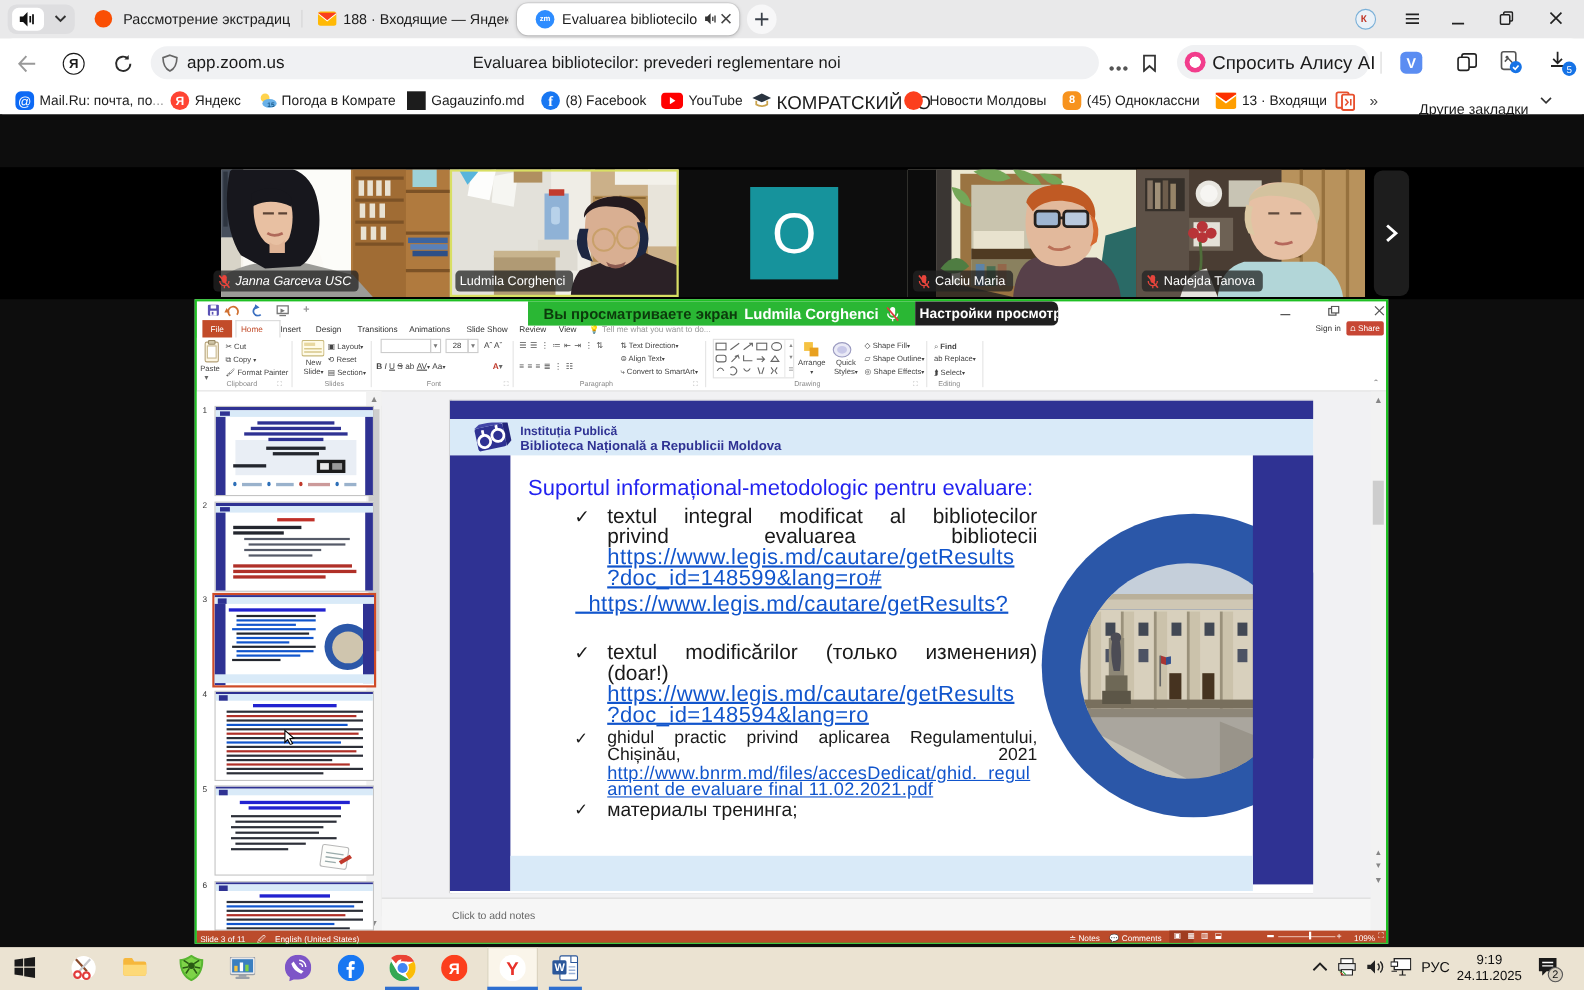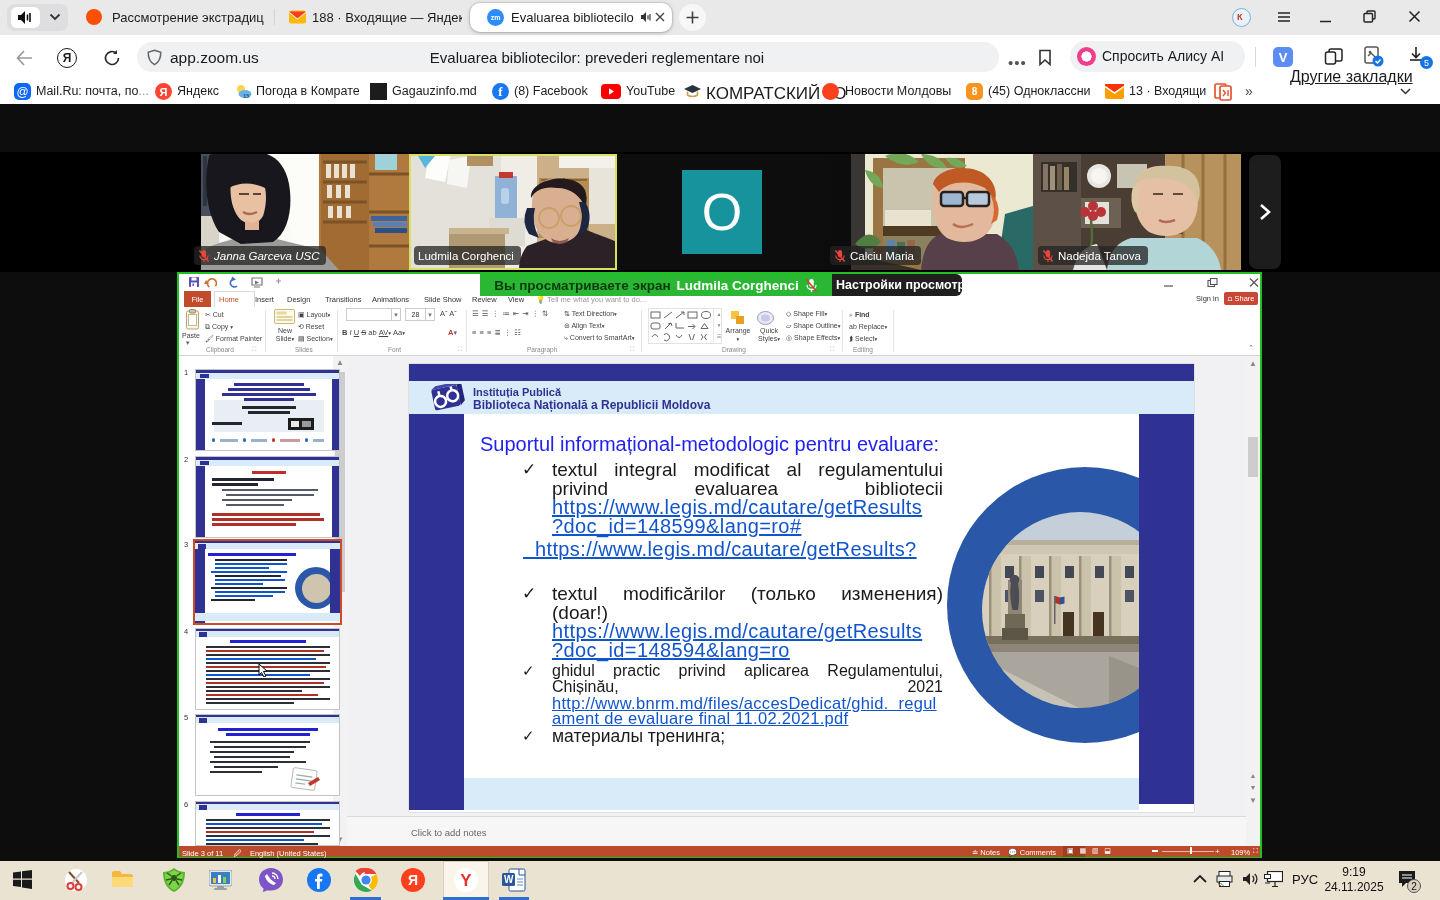--- a/index.html
+++ b/index.html
@@ -83,21 +83,21 @@
       <path d="M7.5 1.2 13.8 3.4c0 5-1.5 9.6-6.3 12.2C2.7 13 1.2 8.4 1.2 3.4z" fill="none" stroke="#666" stroke-width="1.5"></path>
     </svg>
   <div class="abs" style="left:170px;top:49px;font-size:15.5px;color:#1a1a1a;">app.zoom.us</div>
   <div class="abs" style="left:300px;top:49px;width:594px;text-align:center;font-size:15px;color:#1a1a1a;">Evaluarea bibliotecilor: prevederi reglementare noi</div>
   <div class="abs" style="left:1008px;top:54px;font-size:15px;color:#555;letter-spacing:1px;">•••</div>
   <svg class="abs" style="left:1038px;top:49px;" width="14" height="17" viewBox="0 0 14 17">
       <path d="M2 1.5h10v14L7 11l-5 4.5z" fill="none" stroke="#333" stroke-width="1.6"></path>
     </svg>
   <div class="abs" style="left:1070px;top:41px;width:175px;height:31px;background:#f0f1f3;border-radius:16px;"></div>
   <div class="abs" style="left:1077px;top:47px;width:19px;height:19px;border-radius:50%;background:radial-gradient(circle, #fff 0 36%, #f23d8c 40% 100%);"></div>
-  <div class="abs" style="left:1102px;top:48px;font-size:14px;color:#1a1a1a;">Спросить Алису AI</div>
+  <div class="abs" style="left:1102px;top:48px;font-size:17px;color:#1a1a1a;">Спросить Алису AI</div>
   <div class="abs" style="left:1255px;top:47px;width:1px;height:20px;background:#d8d8d8;"></div>
   <div class="abs" style="left:1273px;top:47px;width:20px;height:20px;border-radius:5px;background:#5b8df2;color:#fff;font-size:13px;font-weight:bold;display:flex;align-items:center;justify-content:center;">V</div>
   <svg class="abs" style="left:1324px;top:48px;" width="19" height="18" viewBox="0 0 19 18">
       <rect x="1.5" y="4" width="10" height="12" rx="2" fill="none" stroke="#222" stroke-width="1.5"></rect>
       <path d="M5 4V3a2 2 0 0 1 2-2h9a2 2 0 0 1 2 2v8a2 2 0 0 1-2 2h-4.5" fill="none" stroke="#222" stroke-width="1.5"></path>
     </svg>
   <svg class="abs" style="left:1363px;top:46px;" width="22" height="22" viewBox="0 0 22 22">
       <rect x="2" y="1" width="13" height="16" rx="2" fill="none" stroke="#555" stroke-width="1.5"></rect>
       <path d="M5 10l3-3 4 4" stroke="#555" stroke-width="1.4" fill="none"></path>
       <circle cx="7" cy="6" r="1.3" fill="#555"></circle>
@@ -144,21 +144,21 @@
       <path d="M0.5 2.5 9.5 9 18.5 2.5" stroke="#fff" stroke-width="1.6" fill="none"></path>
       <path d="M0 1.5 9.5 8 19 1.5 19 0 0 0z" fill="#fc3000"></path>
     </svg>
   <div class="abs" style="left:1129px;top:84px;font-size:12.5px;color:#1c1c1c;">13 · Входящи</div>
   <svg class="abs" style="left:1213px;top:82px;" width="20" height="19" viewBox="0 0 20 19">
       <rect x="2" y="2" width="11" height="14" rx="1.5" fill="none" stroke="#e8502e" stroke-width="1.7"></rect>
       <rect x="7" y="4" width="11" height="14" rx="1.5" fill="#fff" stroke="#e8502e" stroke-width="1.7"></rect>
       <path d="M10 8l2.5 3-2.5 3M15 8v6" stroke="#e8502e" stroke-width="1.4" fill="none"></path>
     </svg>
   <div class="abs" style="left:1245px;top:83px;font-size:14px;color:#444;">»</div>
-  <div class="abs" style="left:1290px;top:68px;font-size:16px;color:#1c1c1c;text-decoration:underline;">Другие закладки</div>
+  <div class="abs" style="left:1290px;top:92px;font-size:13px;color:#1c1c1c;text-decoration:underline;">Другие закладки</div>
   <svg class="abs" style="left:1400px;top:88px;" width="11" height="7" viewBox="0 0 11 7">
       <path d="M1 1l4.5 4.5L10 1" stroke="#333" stroke-width="1.5" fill="none"></path>
     </svg>
 
   <div class="abs" style="left:0;top:104px;width:1440px;height:757px;background:#0d0d0d;"></div>
   <div class="abs" style="left:0;top:152px;width:1440px;height:120px;background:#000;"></div>
 
   <svg class="abs" style="left:201px;top:154px;" width="208" height="116" viewBox="0 0 208 116">
     <rect width="208" height="116" fill="#f6f3ec"></rect>
     <rect x="0" y="0" width="18" height="62" fill="#474f5c"></rect>
@@ -695,21 +695,21 @@
     <div class="abs" style="left:64px;top:34px;font-size:12px;font-weight:bold;color:#2f3293;">Biblioteca Națională a Republicii Moldova</div>
 
     <div class="abs" style="left:71px;top:69px;font-size:20px;color:#2222f0;white-space:nowrap;">Suportul informațional-metodologic pentru evaluare:</div>
     <div id="slidetext" style="position:absolute;left:0;top:0;width:785px;height:448px;font-size:19px;color:#1a1a1a;">
       <div class="abs" style="left:113px;top:95px;font-size:17px;">✓</div>
       <div class="abs" style="left:143px;top:95px;width:391px;display:flex;justify-content:space-between;">
           <span>textul</span>
           <span>integral</span>
           <span>modificat</span>
           <span>al</span>
-          <span>regulamentului</span>
+          <span>bibliotecilor</span>
         </div>
       <div class="abs" style="left:143px;top:114px;width:391px;display:flex;justify-content:space-between;">
           <span>privind</span>
           <span>evaluarea</span>
           <span>bibliotecii</span>
         </div>
       <div class="abs" style="left:143px;top:132px;font-size:20px;color:#1155cc;text-decoration:underline;letter-spacing:0.4px;">https://www.legis.md/cautare/getResults</div>
       <div class="abs" style="left:143px;top:151px;font-size:20px;color:#1155cc;text-decoration:underline;letter-spacing:0.4px;">?doc_id=148599&amp;lang=ro#</div>
       <div class="abs" style="left:114px;top:174px;font-size:20px;color:#1155cc;text-decoration:underline;letter-spacing:0.4px;">&nbsp;&nbsp;https://www.legis.md/cautare/getResults?</div>
       <div class="abs" style="left:113px;top:219px;font-size:17px;">✓</div>

